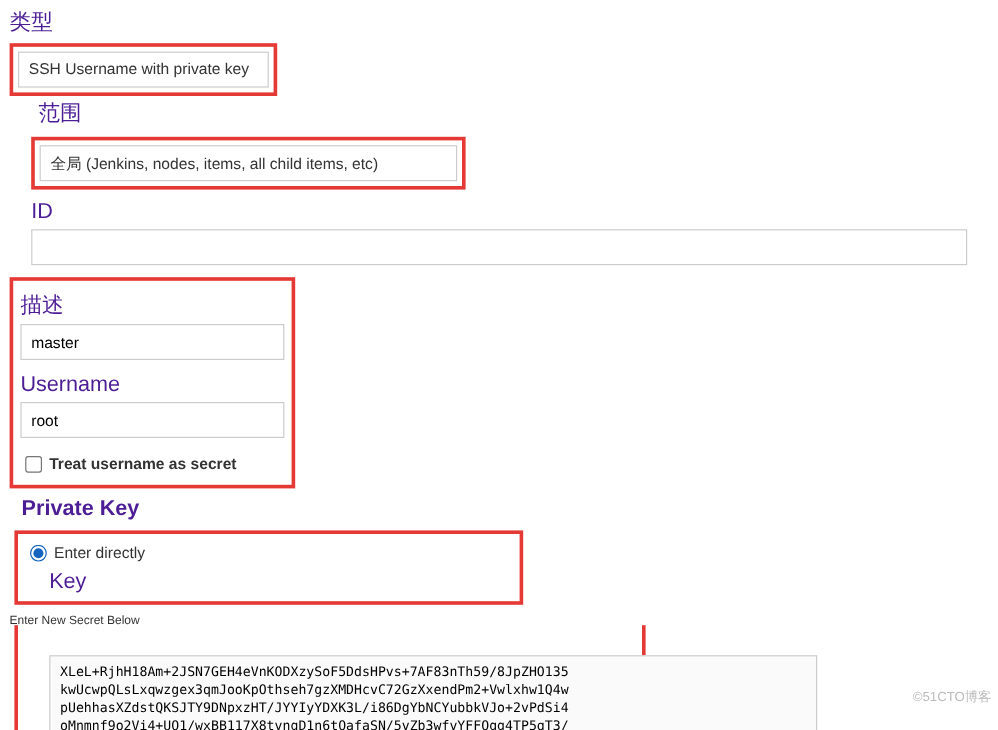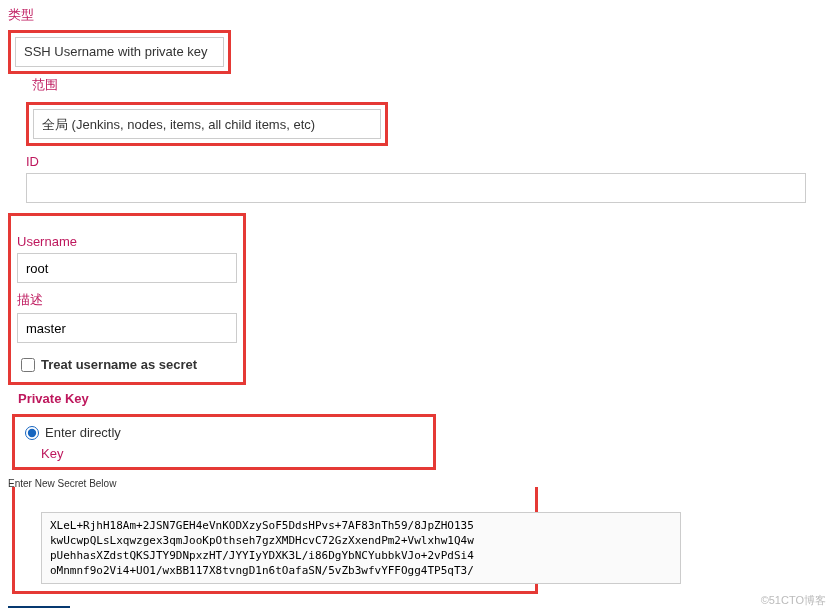--- a/index.html
+++ b/index.html
@@ -1,32 +1,32 @@
 <!DOCTYPE html>
 <html><head>
   <meta charset="utf-8">
   <style>
     * { box-sizing: border-box; margin: 0; padding: 0; }
     body { font-family: -apple-system, BlinkMacSystemFont, "Segoe UI", Arial, sans-serif; font-size: 13px; color: #333; background: #fff; padding: 6px 8px; width: 832px; }
     .form-section { margin-bottom: 8px; }
-    .label { font-size: 13px; color: #be185d; margin-bottom: 4px; display: block; }
+    .label { font-size: 18px; color: #4c1d95; margin-bottom: 4px; display: block; }
     .input, .select { width: 100%; border: 1px solid #ccc; padding: 6px 8px; font-size: 13px; background: #fff; height: 30px; }
     .select { appearance: none; }
     .highlight-red { border: 3px solid #e53935; padding: 4px; margin-bottom: 6px; }
     .indent-1 { margin-left: 18px; }
     .checkbox-row { display: flex; align-items: center; gap: 6px; padding: 6px 4px; }
     .checkbox-row input[type=checkbox] { width: 14px; height: 14px; }
     .checkbox-row label { font-weight: 600; font-size: 13px; }
     .radio-row { display: flex; align-items: center; gap: 6px; padding: 2px 4px; }
     .radio-row input[type=radio] { width: 14px; height: 14px; accent-color: #1565c0; }
     .key-block { margin-left: 20px; margin-top: 4px; }
     .key-textarea { width: 640px; height: 72px; border: 1px solid #ccc; background: #fafafa; font-family: monospace; font-size: 11px; padding: 6px 8px; resize: none; overflow: hidden; white-space: pre; line-height: 1.35; margin-top: 19px; }
     .enter-secret { text-align: left; color: #333; font-size: 10px; margin: 8px 0 4px 0; padding-right: 2px; }
     .submit-btn { background: #063970; color: #fff; border: none; padding: 8px 18px; font-size: 13px; cursor: pointer; margin-top: 6px; }
-    .watermark { position: fixed; right: 6px; bottom: 0; color: #bbb; font-size: 11px; }
+    .watermark { position: fixed; right: 6px; bottom: 20px; color: #bbb; font-size: 11px; }
     .scope-wrap { display: flex; }
     .scope-inner { display: inline-block; }
     .pk-box { padding: 6px 6px 2px 6px; }
   </style>
 </head>
 <body>
 
 
 
 
@@ -48,27 +48,27 @@
 </div>
 
 
 <div class="form-section indent-1" style="margin-top:2px;">
   <span class="label">ID</span>
   <input class="input" type="text" style="width: calc(100% - 18px);" value="">
 </div>
 
 
 <div class="highlight-red" style="width:238px; margin-top:10px; padding:8px 6px 4px 6px;">
+  <div class="form-section">
+    <span class="label">描述</span>
+    <input class="input" type="text" value="master" style="">
+  </div>
   <div class="form-section" style="margin-top:10px;">
     <span class="label">Username</span>
     <input class="input" type="text" value="root" style="">
-  </div>
-  <div class="form-section">
-    <span class="label">描述</span>
-    <input class="input" type="text" value="master" style="">
   </div>
   <div class="checkbox-row" style="margin-top:8px;">
     <input type="checkbox" style="">
     <label>Treat username as secret</label>
   </div>
 </div>
 
 
 <div class="form-section" style="margin-top:6px; margin-left:10px;font-weight:bold;">
   <span class="label">Private Key</span>

